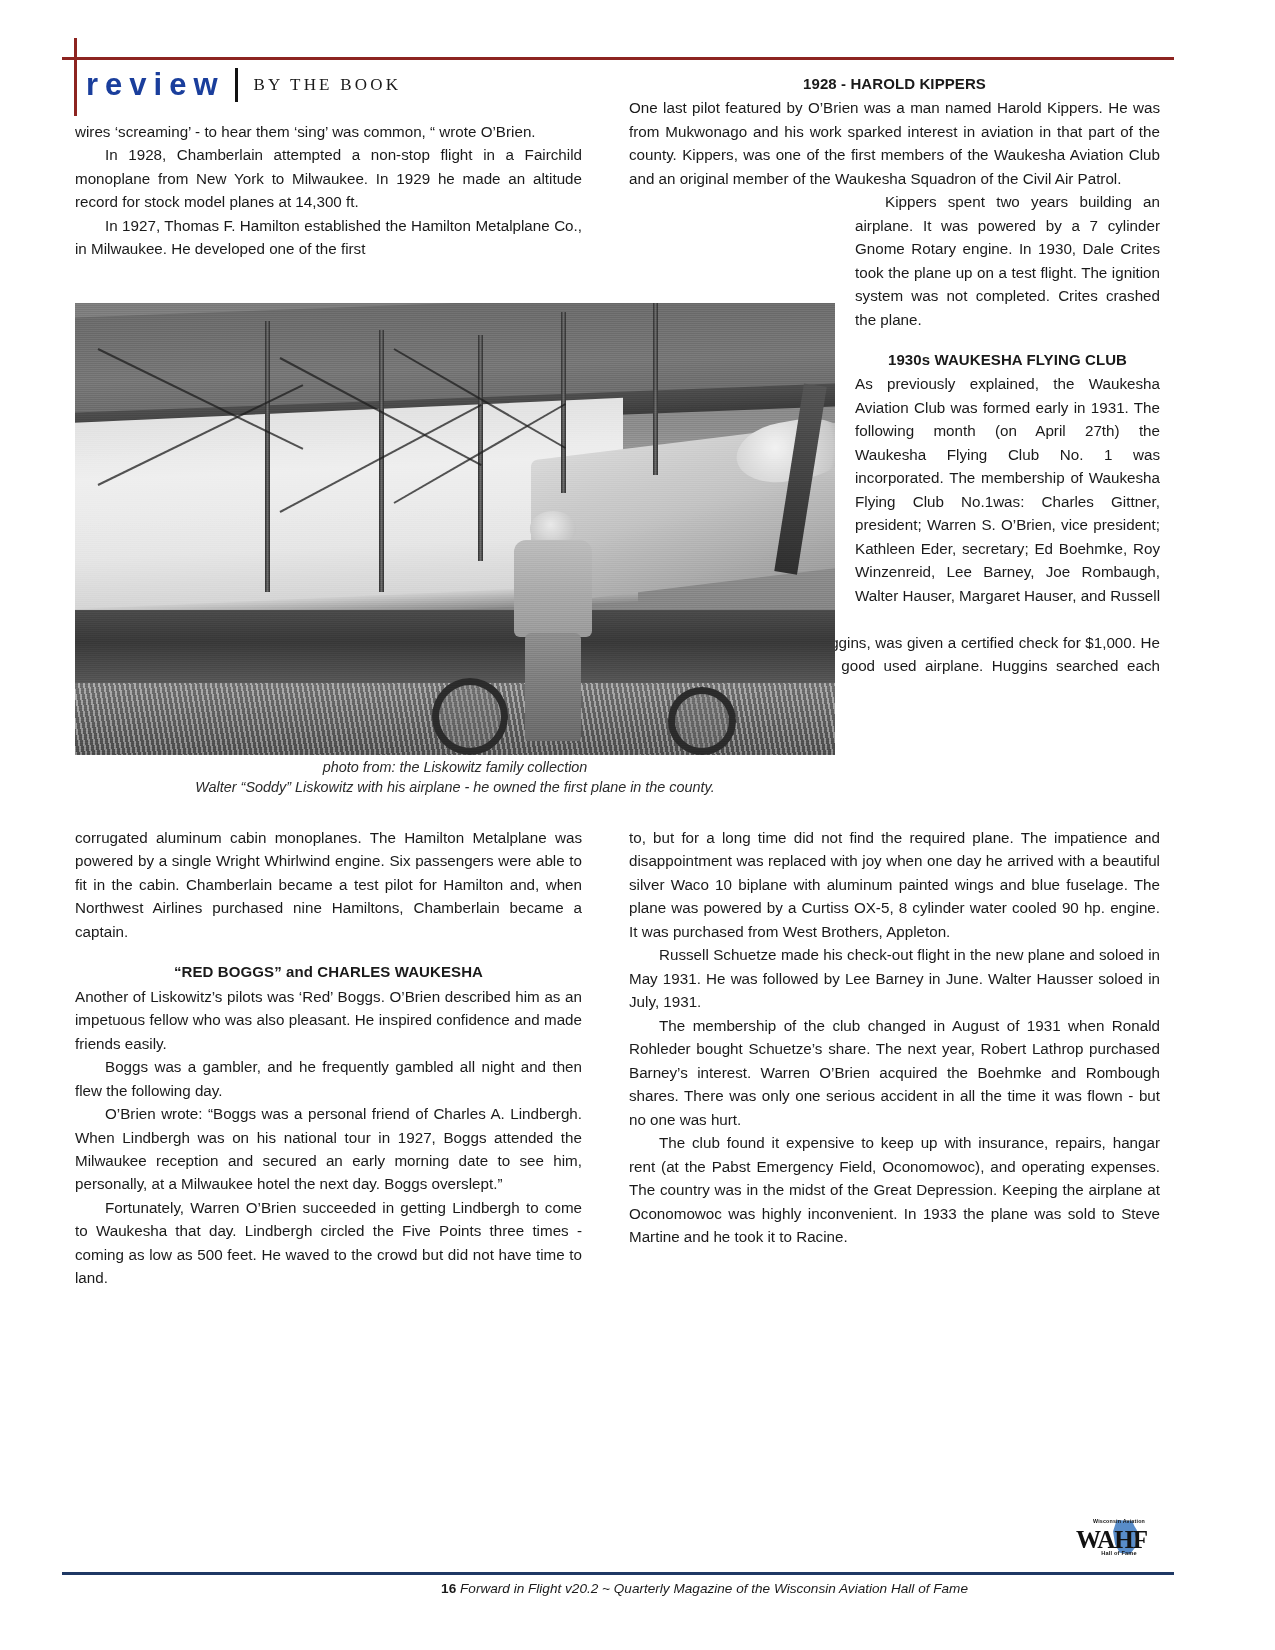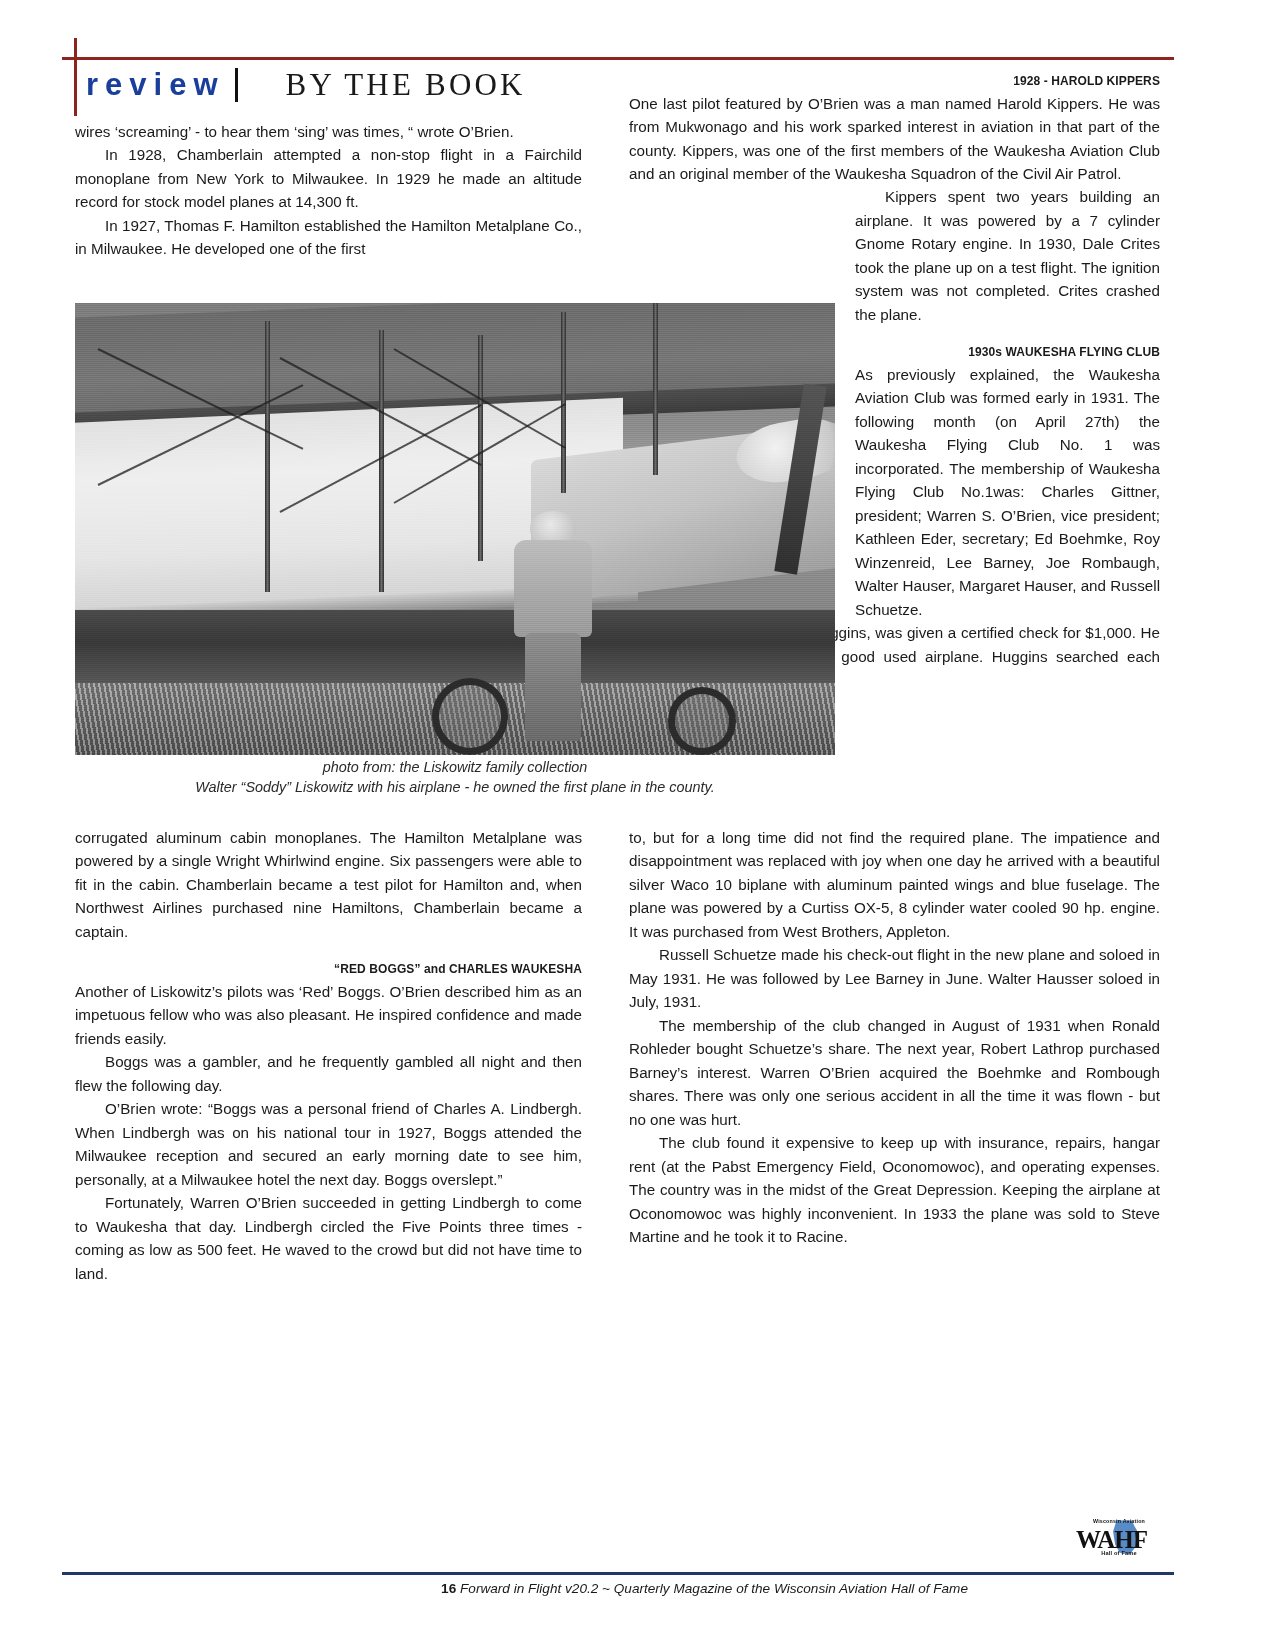--- a/index.html
+++ b/index.html
@@ -30,39 +30,39 @@
   .hdr-review{
     font-size:31px; font-weight:bold; color:#1a3e9c;
     letter-spacing:7px; line-height:1;
   }
   .hdr-bar{
     display:inline-block; width:3px; height:34px; background:#111;
     margin:0 16px 0 10px;
   }
   .hdr-sub{
     font-family:"Liberation Serif", serif;
-    font-size:31px; color:#1a1a1a; letter-spacing:3.2px; line-height:1;margin-left:32px;
+    font-size:17px; color:#1a1a1a; letter-spacing:3.2px; line-height:1;
   }
 
   
   .col{
     position:absolute;
     font-size:15.2px;
     line-height:1.545;
     text-align:justify;
     text-justify:inter-word;
     hyphens:none;
   }
   .col p{ margin:0; }
   .col p.ind{ text-indent:30px; }
   .col h3{
     margin:0 0 1px 0;
-    font-size:12px;
+    font-size:15px;
     font-weight:bold;
-    text-align:right;
+    text-align:center;
     letter-spacing:0.1px;
   }
   .spacer{ height:17px; }
 
   
   #col-left-top{ left:75px; top:120px; width:507px; }
   
   #col-right-top{ left:629px; top:72px; width:531px; }
 
   
@@ -238,21 +238,21 @@
 
   <div class="hdr-hrule"></div>
   <div class="hdr-vrule"></div>
   <div class="hdr-title">
     <span class="hdr-review">review</span>
     <span class="hdr-bar"></span>
     <span class="hdr-sub">BY THE BOOK</span>
   </div>
 
   <div class="col" id="col-left-top">
-    <p>wires ‘screaming’ - to hear them ‘sing’ was times, “ wrote O’Brien.</p>
+    <p>wires ‘screaming’ - to hear them ‘sing’ was common, “ wrote O’Brien.</p>
     <p class="ind">In 1928, Chamberlain attempted a non-stop flight in a Fairchild monoplane from New York to Milwaukee. In 1929 he made an altitude record for stock model planes at 14,300 ft.</p>
     <p class="ind">In 1927, Thomas F. Hamilton established the Hamilton Metalplane Co.,  in  Milwaukee. He developed one of the first</p>
   </div>
 
   <div class="col" id="col-right-top">
     <h3>1928 - HAROLD KIPPERS</h3>
     <p>One last pilot featured by O’Brien was a man named Harold Kippers. He was from Mukwonago and his work sparked interest in aviation in that part of the county. Kippers, was one of the first members of the Waukesha Aviation Club and an original member of the Waukesha Squadron of the Civil Air Patrol.</p>
     <p class="ind">
       <span class="photo-shim"></span>
       <span>Kippers spent two years building an airplane. It was powered by a 7 cylinder Gnome Rotary engine. In 1930,  Dale Crites took the plane up on a test flight. The ignition system was not completed. Crites crashed the plane.</span>

